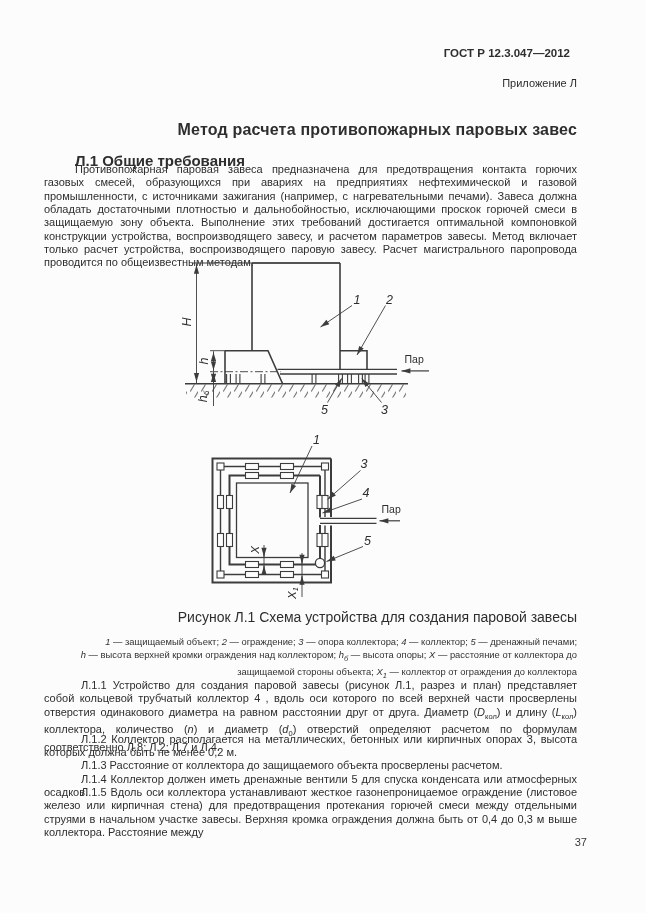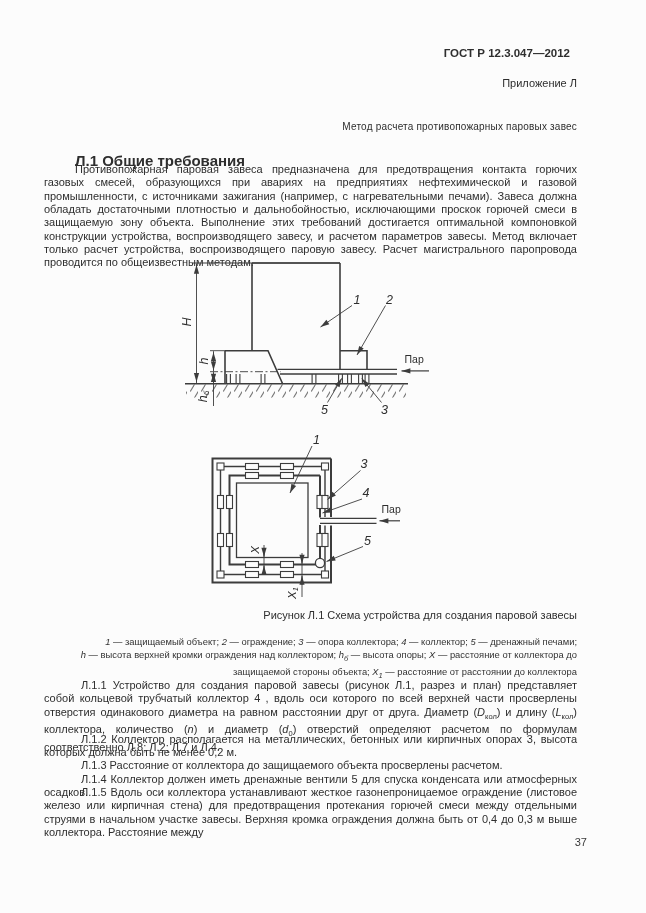--- a/index.html
+++ b/index.html
@@ -8,23 +8,23 @@
   .abs{position:absolute;}
   .body-col{left:44px;width:533px;}
   .para{text-align:justify;font-size:11px;line-height:13.35px;}
   .ind{text-indent:31px;}
   .ind2{text-indent:37px;}
   .center{text-align:right;}
   sub{font-size:7.5px;}
   i{font-style:italic;}
   .doc-header{right:76px;top:47px;font-size:11.5px;font-weight:bold;}
   .annex{top:77px;font-size:11px;}
-  .title{top:121px;font-size:10px;font-weight:normal;letter-spacing:.2px;}
+  .title{top:121px;font-size:16px;font-weight:bold;letter-spacing:.2px;}
   .sec-head{left:75px;top:152px;font-size:15px;font-weight:bold;}
-  .caption{top:609px;font-size:11px;}
+  .caption{top:609px;font-size:14px;}
   .legend{top:635px;font-size:9.4px;line-height:13px;color:#333;}
   .pagenum{right:59px;top:827px;font-size:11px;color:#3a3a3a;margin-top:9px;}
   svg{position:absolute;}
   svg text{font-family:"Liberation Sans",sans-serif;fill:#2e2e2e;}
   .lbl{font-size:12.5px;font-style:italic;}
   .dlbl{font-size:11.5px;font-style:italic;}
   .plbl{font-size:10.5px;}
   .ln{stroke:#3c3c3c;fill:none;}
 </style>
 </head>
@@ -137,21 +137,21 @@
     <text class="lbl" text-anchor="middle" x="367.5" y="544.5">5</text>
     <text class="plbl" x="381.5" y="512.5">Пар</text>
     <text class="dlbl" text-anchor="middle" transform="translate(258.5,550) rotate(-90)">X</text>
     <text class="dlbl" transform="translate(295.5,599) rotate(-90)"><tspan>X</tspan><tspan font-size="7.5" dy="2">1</tspan></text>
   </svg>
 
   <div class="abs body-col center caption">Рисунок  Л.1 Схема устройства для создания паровой завесы</div>
 
   <div class="abs body-col center legend">
     <i>1</i><span> — защищаемый объект; </span><i>2</i><span> — ограждение; </span><i>3</i><span> — опора коллектора; </span><i>4</i><span> — коллектор; </span><i>5</i><span> — дренажный печами;</span><br>
-    <i>h</i><span> — высота верхней кромки ограждения над коллектором; </span><i>h</i><sub><i>б</i></sub><span> — высота опоры; </span><i>X</i><span> — расстояние от коллектора до защищаемой стороны объекта; </span><i>X</i><sub><i>1</i></sub><span> — расстояние от расстоянии до коллектора</span>
+    <i>h</i><span> — высота верхней кромки ограждения над коллектором; </span><i>h</i><sub><i>б</i></sub><span> — высота опоры; </span><i>X</i><span> — расстояние от коллектора до защищаемой стороны объекта; </span><i>X</i><sub><i>1</i></sub><span> — коллектор от ограждения до коллектора</span>
   </div>
 
   <div class="abs body-col para ind2" style="top:679px"><span>Л.1.1 Устройство для создания паровой завесы (рисунок Л.1, разрез и план) представляет собой кольцевой трубчатый коллектор 4 , вдоль оси которого по всей верхней части просверлены отверстия одинакового диаметра на равном расстоянии друг от друга. Диаметр (</span><i>D</i><sub>кол</sub><span>) и длину (</span><i>L</i><sub>кол</sub><span>) коллектора, количество (</span><i>n</i><span>)  и диаметр (</span><i>d</i><sub>0</sub><span>) отверстий определяют расчетом по формулам соответственно Л.8; Л.2; Л.7 и Л.4.</span></div>
 
   <div class="abs body-col para ind2" style="top:732.5px">Л.1.2 Коллектор располагается на металлических, бетонных или кирпичных опорах 3, высота которых должна быть не менее 0,2 м.</div>
   <div class="abs body-col para ind2" style="top:759px">Л.1.3 Расстояние от коллектора до защищаемого объекта просверлены расчетом.</div>
   <div class="abs body-col para ind2" style="top:772.5px">Л.1.4 Коллектор должен иметь дренажные вентили  5 для спуска конденсата или атмосферных осадков.</div>
   <div class="abs body-col para ind2" style="top:786px">Л.1.5 Вдоль оси коллектора устанавливают жесткое газонепроницаемое ограждение (листовое железо или кирпичная стена) для предотвращения протекания горючей смеси между отдельными струями в начальном участке завесы. Верхняя кромка ограждения должна быть от 0,4 до 0,3 м выше коллектора. Расстояние между</div>
 
   <div class="abs pagenum">37</div>

